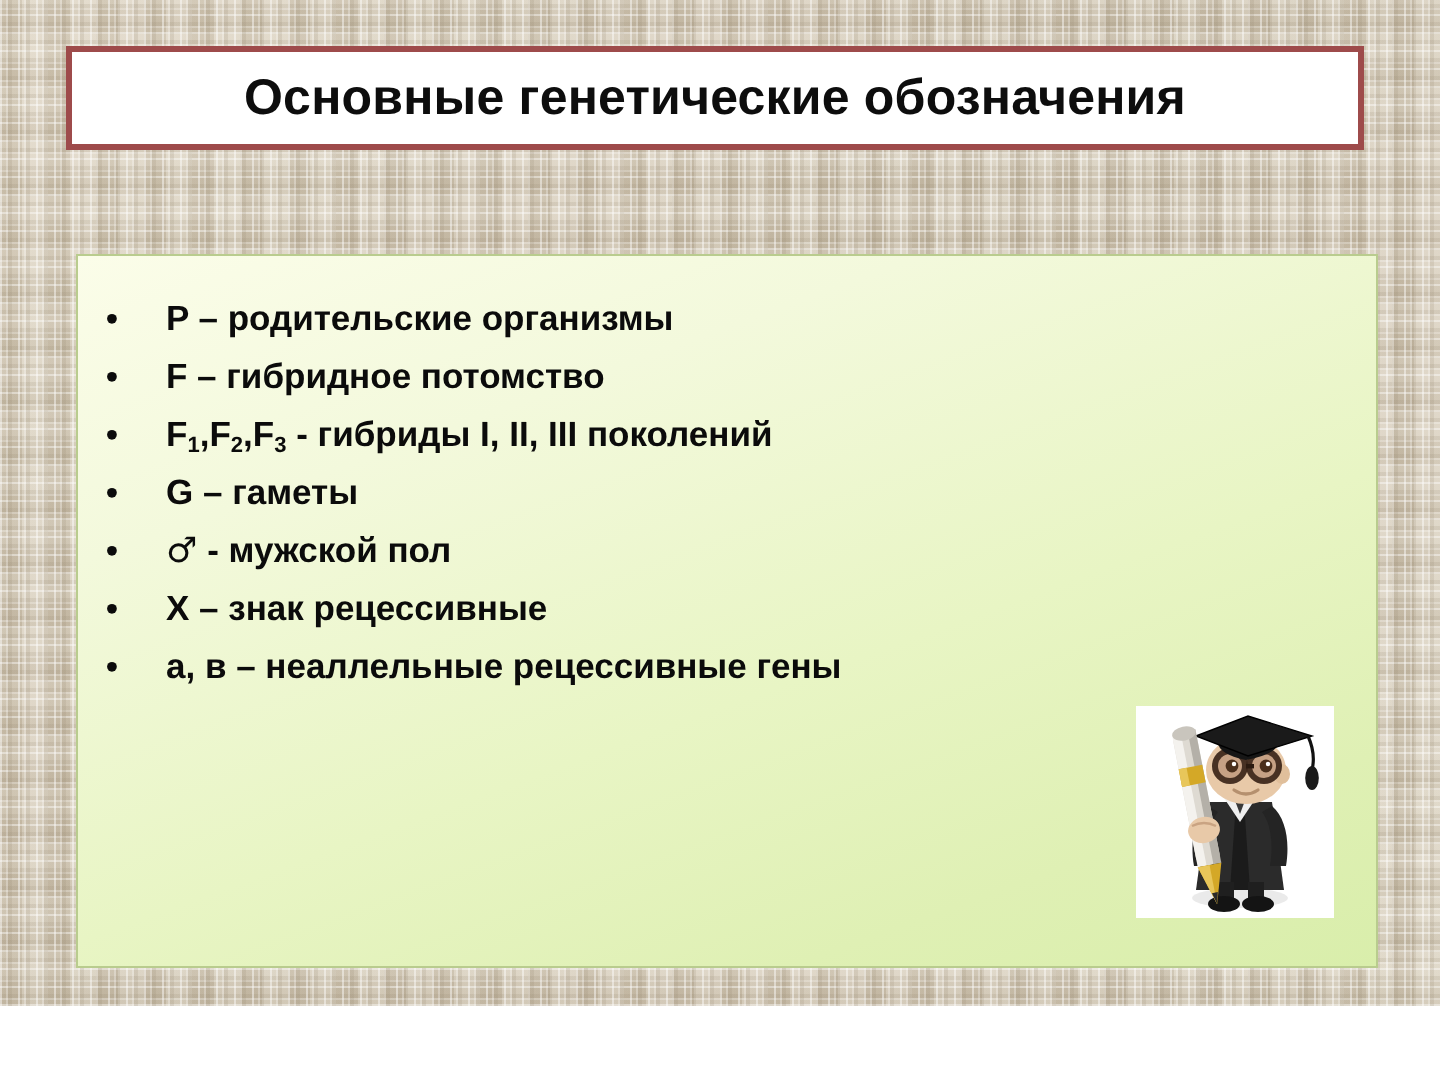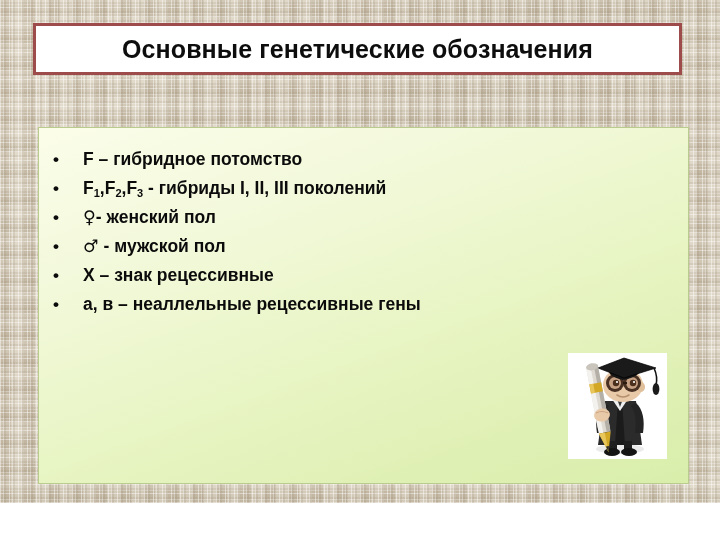--- a/index.html
+++ b/index.html
@@ -137,27 +137,30 @@
 <div id="slide">
 
   <div id="title-box">
     <div id="title-text">Основные генетические обозначения</div>
   </div>
 
   <div id="content-box">
 
     <ul id="bullet-list">
       <li>
+        <span>P – родительские организмы</span>
+      </li>
+      <li>
         <span>F – гибридное потомство</span>
       </li>
       <li>
         <span>F</span><sub>1</sub><span>,</span><span>F</span><sub>2</sub><span>,</span><span>F</span><sub>3</sub><span>  -  гибриды   I, II, III поколений</span>
       </li>
       <li>
-        <span class="sym">♀</span><span>-</span> <span>женский пол</span>
+        <span>G –  гаметы</span>
       </li>
       <li>
         <span class="sym">♂</span> <span>-</span> <span>мужской пол</span>
       </li>
       <li>
         <span>X – знак рецессивные</span>
       </li>
       <li>
         <span>а, в – неаллельные рецессивные гены</span>
       </li>

